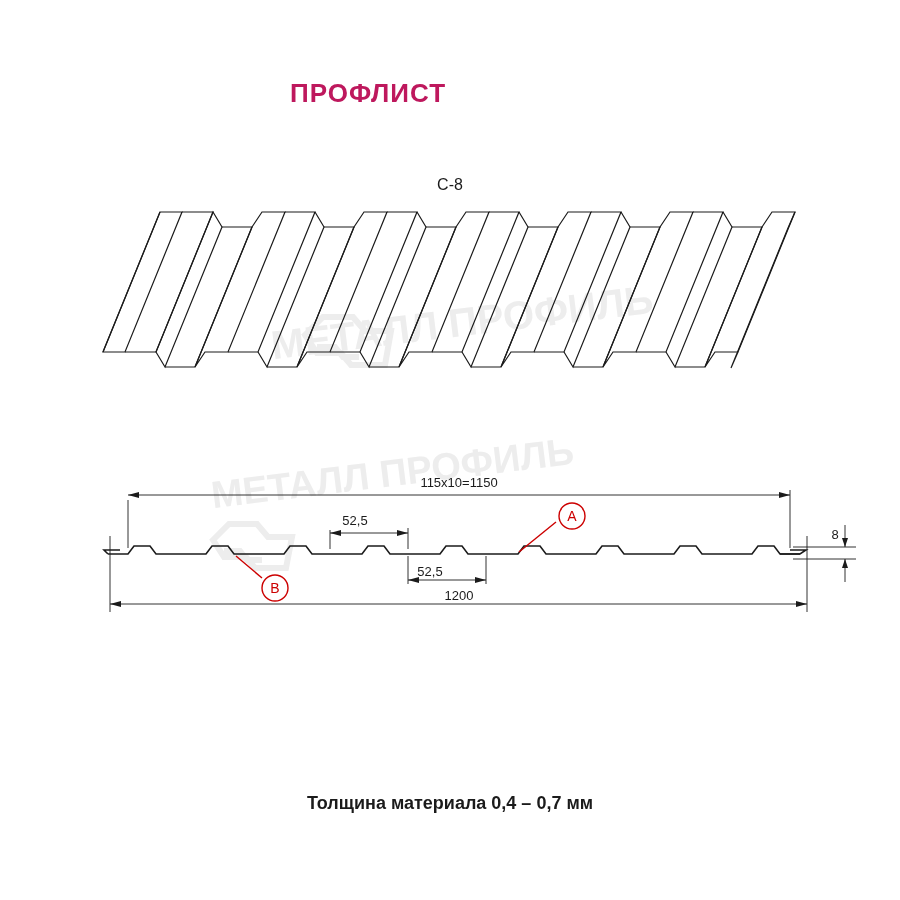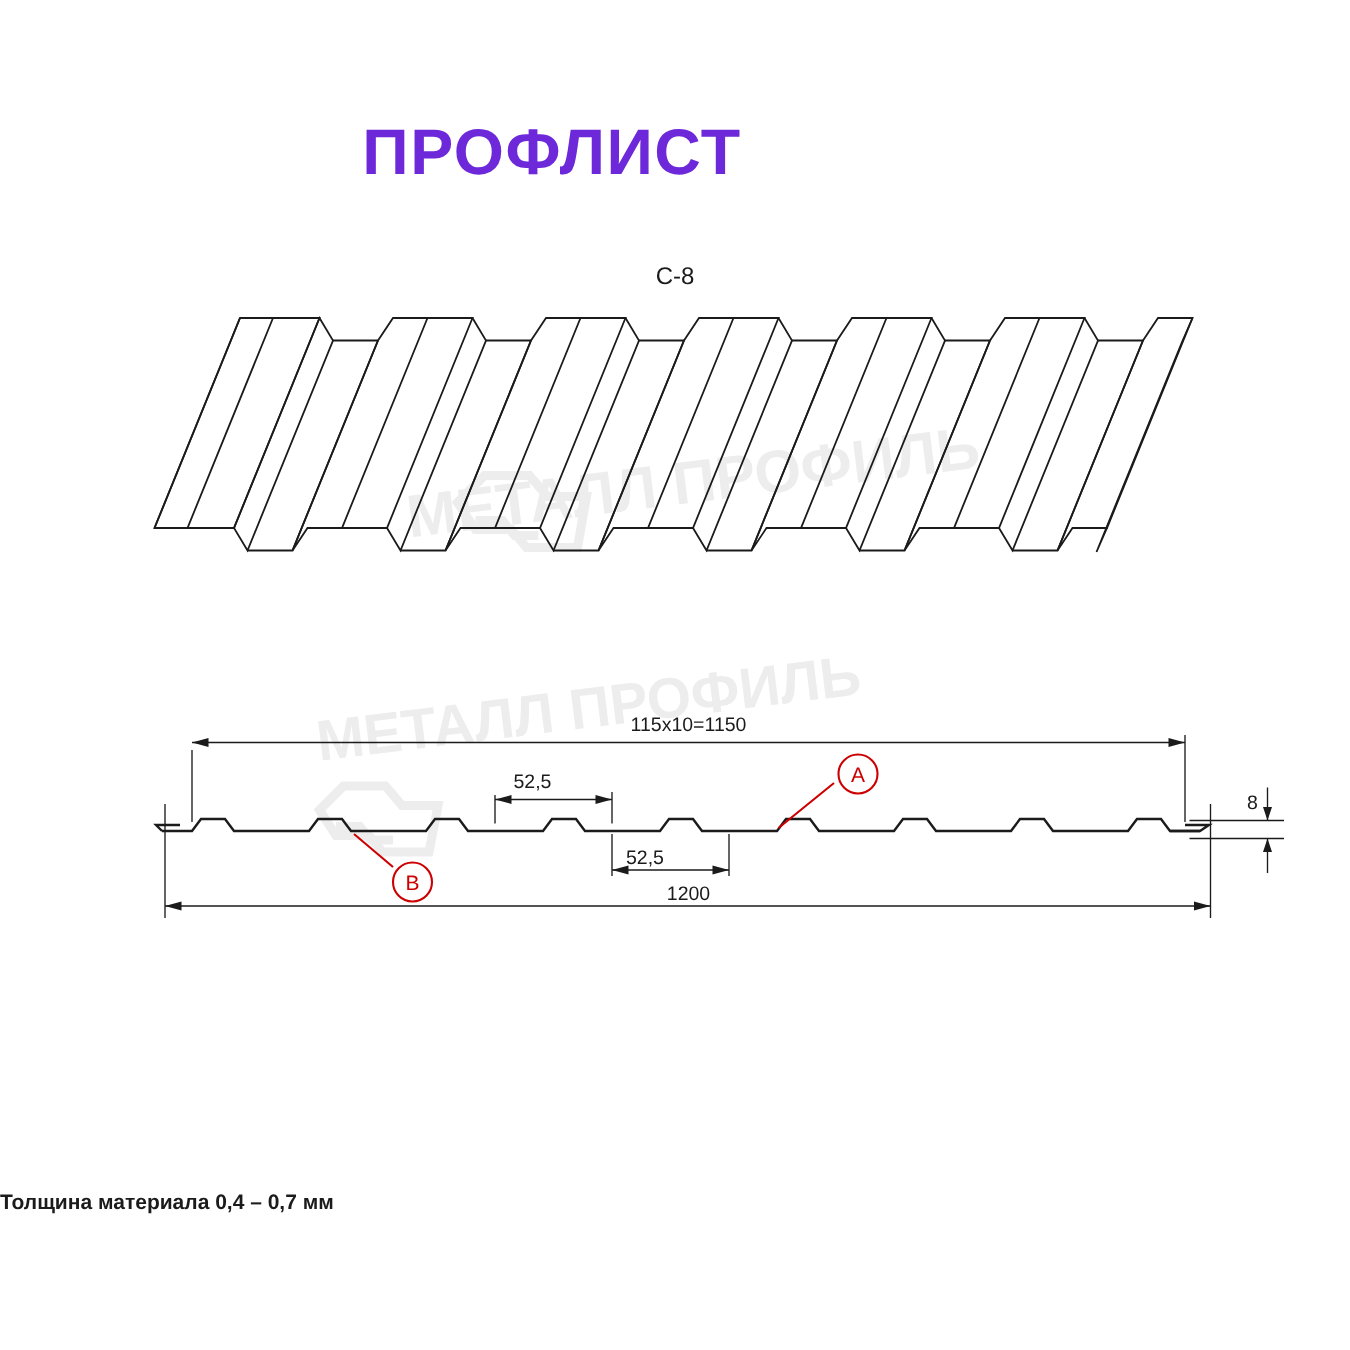--- a/index.html
+++ b/index.html
@@ -20,41 +20,42 @@
     inset: 0;
     width: 900px;
     height: 900px;
   }
   .title {
     position: absolute;
     top: 78px;
     left: 0;
     width: 736px;
     text-align: center;
-    font-size: 43px;
+    font-size: 26px;
     font-weight: bold;
     letter-spacing: 1px;
-    color: #6d28d9;
+    color: #be185d;
   }
   .subtitle {
     position: absolute;
     top: 132px;
     left: 0;
     width: 900px;
     text-align: center;
     font-size: 16px;
     color: #1b1b1b;
     margin-top: 44px;
   }
   .footer {
     position: absolute;
     top: 793px;
     left: 0;
     width: 900px;
-    font-size: 14px;
+    text-align: center;
+    font-size: 18px;
     font-weight: bold;
     color: #1b1b1b;
   }
   svg.drawing {
     position: absolute;
     top: 0;
     left: 0;
   }
   .wm {
     position: absolute;

